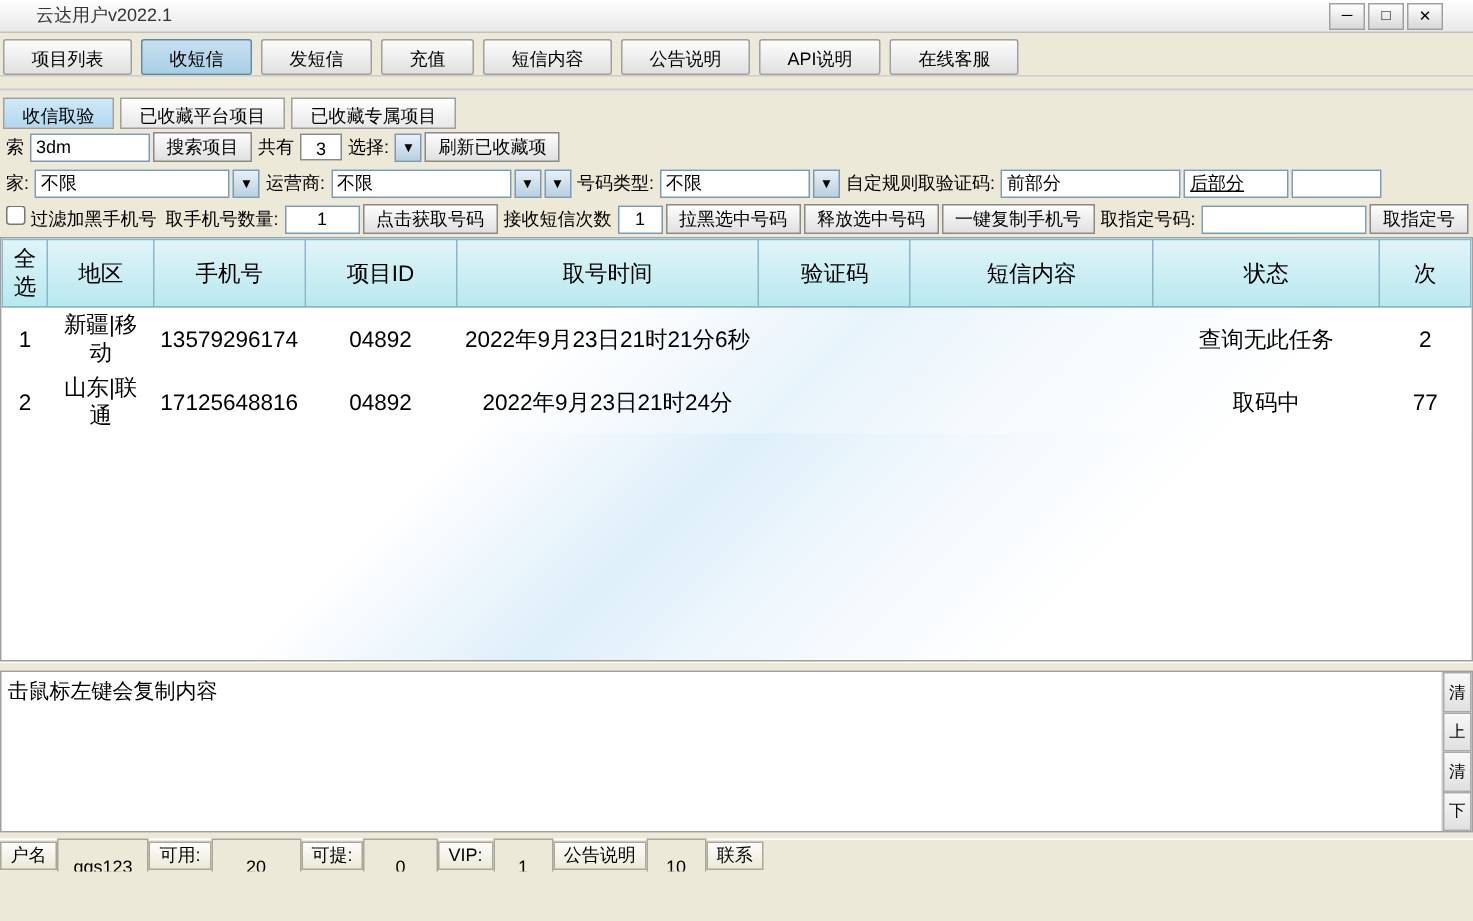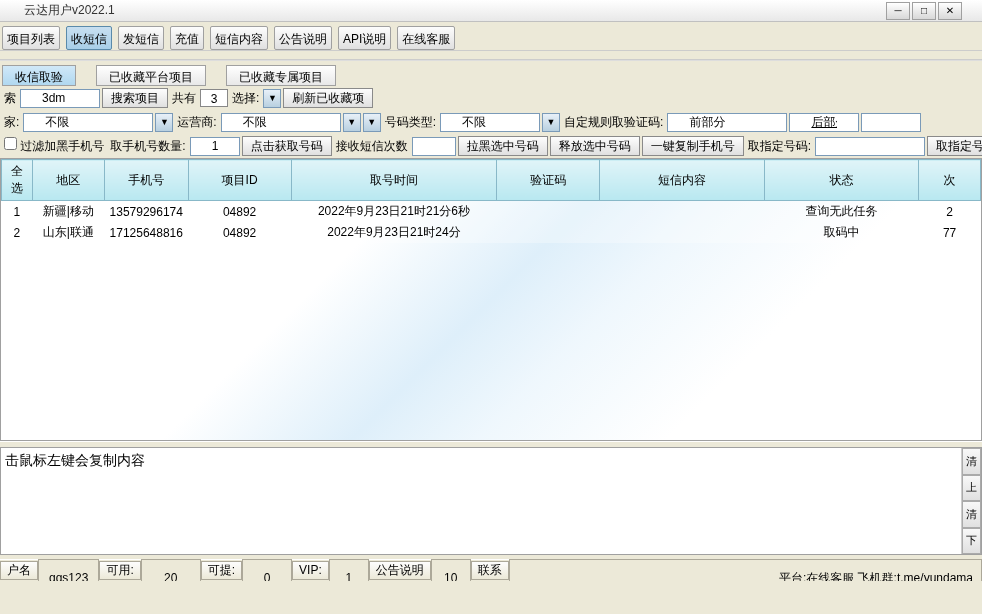--- a/index.html
+++ b/index.html
@@ -25,36 +25,36 @@
     }
     
     .main-tabs {
       height: 28px;
       display: flex;
       gap: 6px;
       padding: 4px 2px 0 2px;
       background: #ece9d8;
     }
     .tab-btn {
-      padding: 4px 4px;
+      padding: 4px 18px;
       background: linear-gradient(to bottom, #fdfdfd, #e0e0e0);
       border: 1px solid #a0a0a0;
       border-radius: 2px;
       font-size: 12px;
       cursor: pointer;
     }
     .tab-btn.active {
       background: linear-gradient(to bottom, #c8dff0, #a8cfe8);
       border-color: #5a8aaa;
     }
     
     .sub-tabs {
       height: 26px;
       display: flex;
-      gap: 20px;
+      gap: 4px;
       padding: 4px 2px 0 2px;
       background: #ece9d8;
       border-top: 1px solid #ddd;
     }
     .sub-tab {
       padding: 3px 12px;
       background: linear-gradient(to bottom, #fff, #e8e8e8);
       border: 1px solid #a0a0a0;
       font-size: 12px;
       cursor: pointer;
@@ -71,21 +71,21 @@
       padding: 2px 2px;
       background: #ece9d8;
       font-size: 12px;
       white-space: nowrap;
     }
     .toolbar-row label { padding: 0 2px; }
     .tb-input {
       height: 19px;
       border: 1px solid #7a9ab8;
       background: #fff;
-      padding: 0 21px;
+      padding: 0 3px;
       font-size: 12px;
     }
     .tb-btn {
       height: 20px;
       padding: 0 8px;
       background: linear-gradient(to bottom, #fdfdfd, #e0e0e0);
       border: 1px solid #8a8a8a;
       font-size: 12px;
       cursor: pointer;
     }
@@ -117,21 +117,21 @@
     }
     .table-bg {
       position: absolute;
       inset: 0;
       background: linear-gradient(135deg, #fff 0%, #fff 35%, #d0e8f8 50%, #e8f4fc 60%, #fff 75%);
       opacity: 0.7;
     }
     .data-table {
       width: 100%;
       border-collapse: collapse;
-      font-size: 12px;
+      font-size: 15px;
       position: relative;
     }
     .data-table th {
       background: linear-gradient(to bottom, #e0f4f8, #b8e8f0);
       border: 1px solid #88b8c8;
       padding: 3px 4px;
       font-weight: normal;
       text-align: center;
       height: 20px;
     }
@@ -327,14 +327,13 @@
   <span class="status-val" style="min-width:60px">qqs123</span>
   <span class="status-cell btn">可用:</span>
   <span class="status-val" style="min-width:60px;text-align:center">20</span>
   <span class="status-cell btn">可提:</span>
   <span class="status-val" style="min-width:50px;text-align:center">0</span>
   <span class="status-cell btn">VIP:</span>
   <span class="status-val" style="min-width:40px;text-align:center">1</span>
   <span class="status-cell btn">公告说明</span>
   <span class="status-val" style="min-width:40px;text-align:center">10</span>
   <span class="status-cell btn">联系</span>
-  <span class="status-val" style="flex:1;text-align:right;padding-right:8px">平台:在线客服  飞机群:t.me/yundama</span>
 </div>
 
 </body></html>

